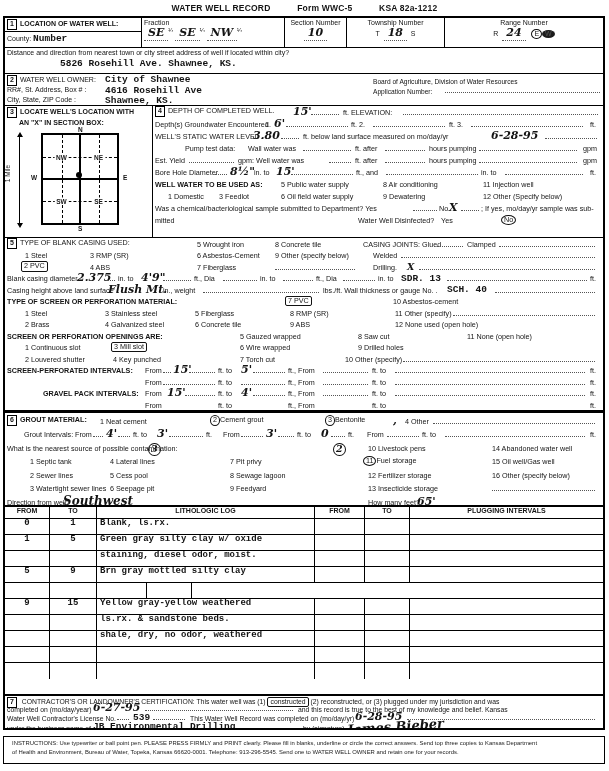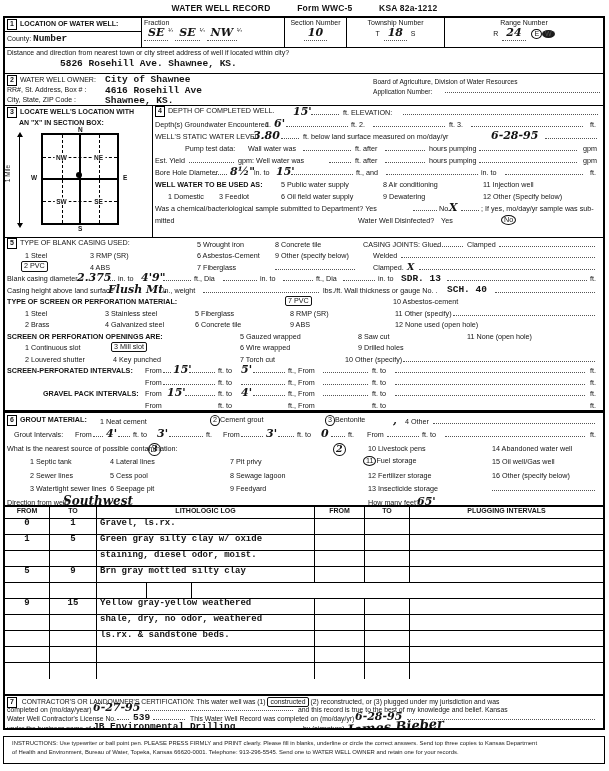--- a/index.html
+++ b/index.html
@@ -269,21 +269,21 @@
         <span class="at" style="left:192px">6 Asbestos-Cement</span>
         <span class="at" style="left:270px">9 Other (specify below)</span>
         <span class="at" style="left:368px">Welded</span>
         <span class="d" style="left:396px;width:194px"></span>
       </div>
       <div class="ln">
         <span class="at" style="left:16px"><span class="hbox">2 PVC</span></span>
         <span class="at" style="left:85px">4 ABS</span>
         <span class="at" style="left:192px">7 Fiberglass</span>
         <span class="d" style="left:270px;width:80px"></span>
-        <span class="at" style="left:368px">Clamped.</span>
+        <span class="at" style="left:368px">Drilling.</span>
         <span class="at hw-sm" style="left:402px">X</span>
         <span class="d" style="left:414px;width:176px"></span>
       </div>
       <div class="ln">
         <span class="at" style="left:2px">Blank casing diameter</span>
         <span class="at hw" style="left:72px">2.375</span>
         <span class="d" style="left:102px;width:8px"></span>
         <span class="at" style="left:113px">in. to</span>
         <span class="at hw" style="left:136px">4'9"</span>
         <span class="d" style="left:158px;width:28px"></span>
@@ -399,21 +399,21 @@
       <div class="ln">
         <span class="at" style="left:2px"><span class="sn">6</span><span style="font-weight:bold">GROUT MATERIAL:</span></span>
         <span class="at" style="left:95px">1 Neat cement</span>
         <span class="at" style="left:205px"><span class="circ">2</span><span>Cement grout</span></span>
         <span class="at" style="left:320px"><span class="circ">3</span><span>Bentonite</span></span>
         <span class="at hw" style="left:388px">,</span>
         <span class="at" style="left:400px">4 Other</span>
         <span class="d" style="left:428px;width:162px"></span>
       </div>
       <div class="ln">
-        <span class="at" style="left:9px">Grout Intervals:</span>
+        <span class="at" style="left:19px">Grout Intervals:</span>
         <span class="at" style="left:70px">From</span>
         <span class="d" style="left:88px;width:10px"></span>
         <span class="at hw" style="left:101px">4'</span>
         <span class="d" style="left:113px;width:12px"></span>
         <span class="at" style="left:128px">ft. to</span>
         <span class="at hw" style="left:152px">3'</span>
         <span class="d" style="left:164px;width:34px"></span>
         <span class="at" style="left:201px">ft.</span>
         <span class="at" style="left:218px">From</span>
         <span class="d" style="left:236px;width:22px"></span>
@@ -470,21 +470,21 @@
         <div class="tc from">FROM</div>
         <div class="tc to">TO</div>
         <div class="tc lith" style="text-align:center">LITHOLOGIC LOG</div>
         <div class="tc pfrom">FROM</div>
         <div class="tc pto">TO</div>
         <div class="tc plug">PLUGGING INTERVALS</div>
       </div>
       <div class="trow">
           <div class="tc from"><span class="tw">0</span></div>
           <div class="tc to"><span class="tw">1</span></div>
-          <div class="tc lith"><span class="tw">Gravel, ls.rx.</span></div>
+          <div class="tc lith"><span class="tw">Blank, ls.rx.</span></div>
           <div class="tc pfrom"></div>
           <div class="tc pto"></div>
           <div class="tc plug"></div>
         </div>
       <div class="trow">
           <div class="tc from"><span class="tw">1</span></div>
           <div class="tc to"><span class="tw">5</span></div>
           <div class="tc lith"><span class="tw">Green gray silty clay w/ oxide</span></div>
           <div class="tc pfrom"></div>
           <div class="tc pto"></div>
@@ -517,29 +517,29 @@
           <div class="tc from"><span class="tw">9</span></div>
           <div class="tc to"><span class="tw">15</span></div>
           <div class="tc lith"><span class="tw">Yellow gray-yellow weathered</span></div>
           <div class="tc pfrom"></div>
           <div class="tc pto"></div>
           <div class="tc plug"></div>
         </div>
       <div class="trow">
           <div class="tc from"><span class="tw"></span></div>
           <div class="tc to"><span class="tw"></span></div>
-          <div class="tc lith"><span class="tw">shale, dry, no odor, weathered</span></div>
+          <div class="tc lith"><span class="tw">ls.rx. &amp; sandstone beds.</span></div>
           <div class="tc pfrom"></div>
           <div class="tc pto"></div>
           <div class="tc plug"></div>
         </div>
       <div class="trow">
           <div class="tc from"><span class="tw"></span></div>
           <div class="tc to"><span class="tw"></span></div>
-          <div class="tc lith"><span class="tw">ls.rx. &amp; sandstone beds.</span></div>
+          <div class="tc lith"><span class="tw">shale, dry, no odor, weathered</span></div>
           <div class="tc pfrom"></div>
           <div class="tc pto"></div>
           <div class="tc plug"></div>
         </div>
       <div class="trow">
           <div class="tc from"><span class="tw"></span></div>
           <div class="tc to"><span class="tw"></span></div>
           <div class="tc lith"><span class="tw"></span></div>
           <div class="tc pfrom"></div>
           <div class="tc pto"></div>

